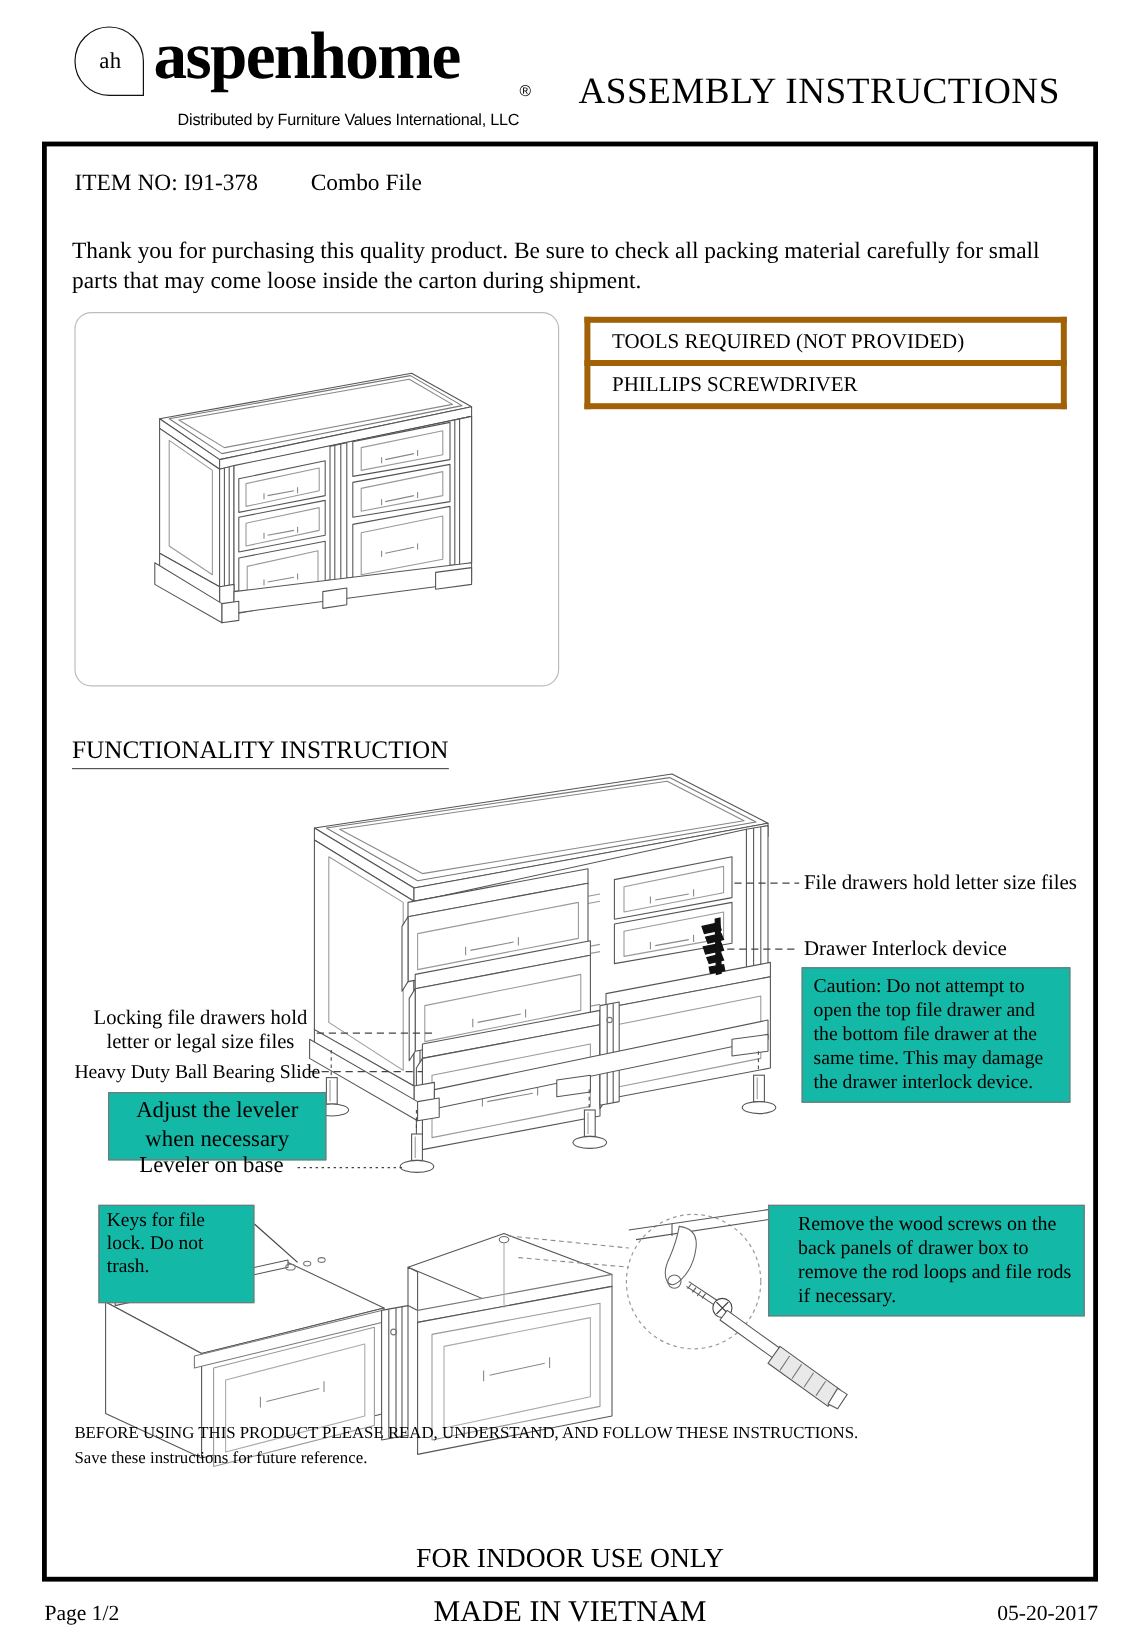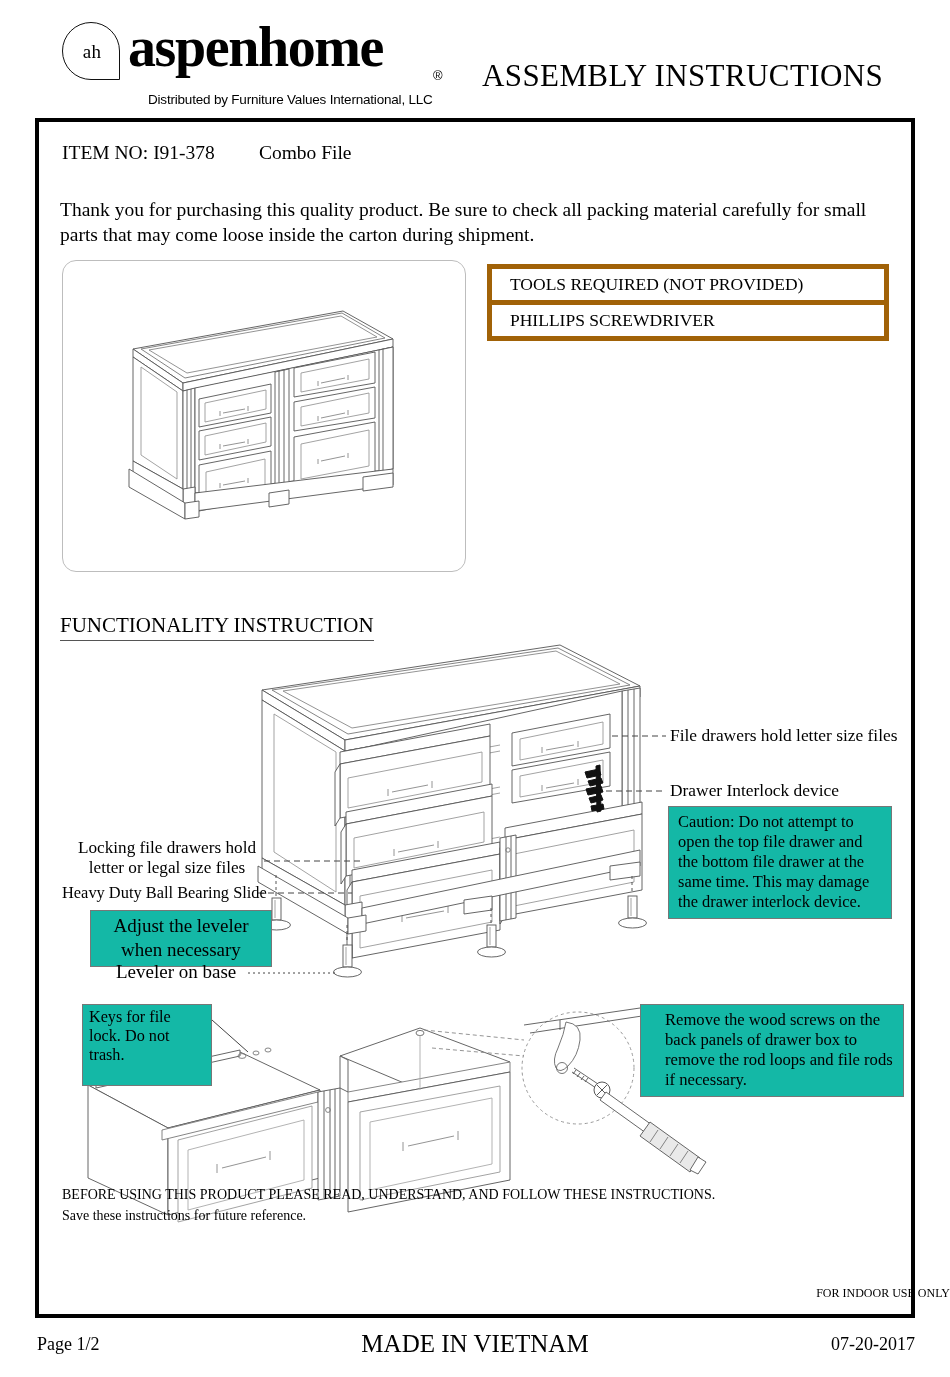--- a/index.html
+++ b/index.html
@@ -207,22 +207,22 @@
     position: absolute;
     left: 62px; top: 1184px;
     width: 830px;
     font-size: 14px;
     line-height: 21px;
   }
   #indoor {
     position: absolute;
     left: 0; top: 1286px;
     width: 950px;
-    text-align: right;
-    font-size: 12px;
+    text-align: center;
+    font-size: 23px;
   }
 
   
   #footer {
     position: absolute;
     left: 0; top: 1330px;
     width: 950px; height: 40px;
   }
   #f-page  { position: absolute; left: 37px;  top: 4px; font-size: 18px; }
   #f-made  { position: absolute; left: 0; top: 0; width: 950px;
@@ -544,16 +544,16 @@
 
   <div id="notes">
     <div>BEFORE USING THIS PRODUCT PLEASE READ, UNDERSTAND, AND FOLLOW THESE INSTRUCTIONS.</div>
     <div>Save these instructions for future reference.</div>
   </div>
   <div id="indoor">FOR INDOOR USE ONLY</div>
 
   <div id="footer">
     <div id="f-page">Page 1/2</div>
     <div id="f-made">MADE IN VIETNAM</div>
-    <div id="f-date">07-20-2017</div>
+    <div id="f-date">05-20-2017</div>
   </div>
 
 </div>
 
 </body></html>

